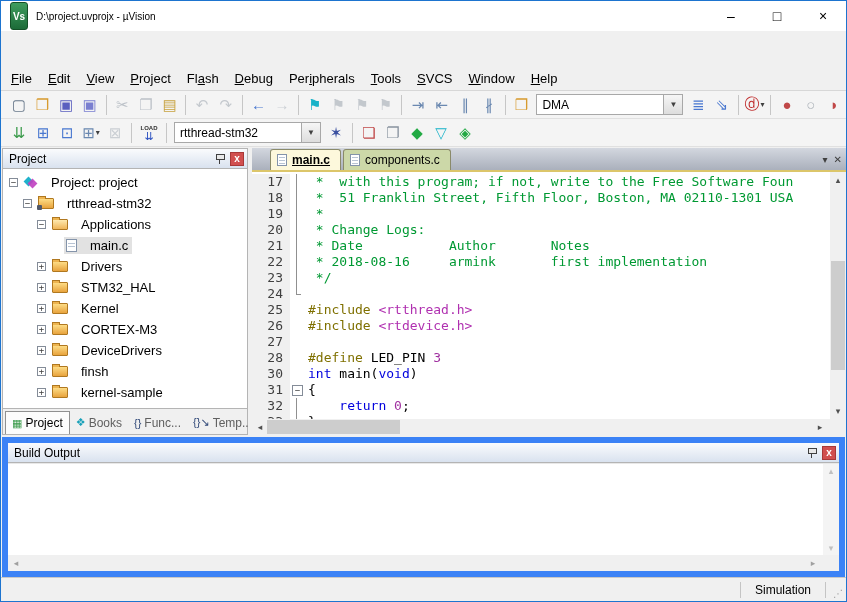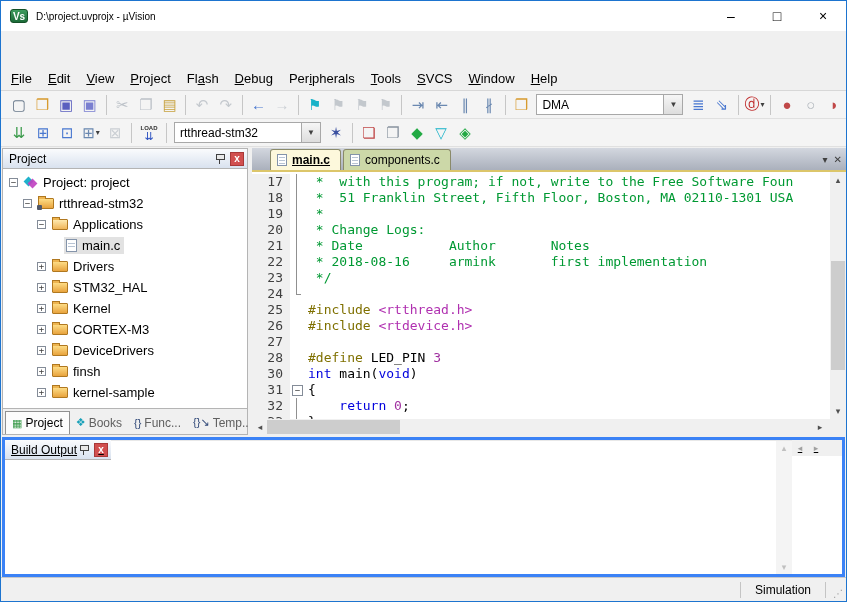--- a/index.html
+++ b/index.html
@@ -3,21 +3,21 @@
 <meta charset="utf-8">
 <style>
   * { margin:0; padding:0; box-sizing:border-box; }
   html,body { background:#888; }
   body { font-family:"Liberation Sans", sans-serif; }
   .win { width:847px; height:602px; background:#f0f0f0; border:1px solid #1d74cf;
          display:flex; flex-direction:column; overflow:hidden; position:relative; }
 
   
   .titlebar { height:30px; background:#ffffff; display:flex; align-items:center; flex:0 0 auto; }
-  .logo { width:18px; height:14px; margin:0 8px 0 9px; border-radius:3px;
+  .logo { width:18px; height:28px; margin:0 8px 0 9px; border-radius:3px;
           background:linear-gradient(#3f9d5f,#1c6b38); border:1px solid #145027;
           color:#fff; font-weight:bold; font-size:10px; display:flex; align-items:center; justify-content:center; }
   .title-text { font-size:10px; color:#000; }
   .win-btns { margin-left:auto; display:flex; height:100%; }
   .win-btn { width:46px; height:100%; display:flex; align-items:center; justify-content:center;
              font-size:14px; color:#000; cursor:default; }
 
   
   .menubar { height:24px; background:#f0f0f0; display:flex; align-items:center; padding-left:2px;
              border-bottom:1px solid #d7d7d7; flex:0 0 auto;margin-top:36px; }
@@ -57,21 +57,21 @@
   .pin-btn::after { content:""; position:absolute; left:6px; top:8px; width:1px; height:4px; background:#404040; }
   .x-btn { width:14px; height:14px; background:#d14f4f; border:1px solid #a83838; color:#fff;
            font-size:10px; font-weight:bold; display:flex; align-items:center; justify-content:center;
            line-height:1; cursor:default; }
   .tree { flex:1 1 auto; background:#fff; overflow:hidden; padding-top:3px; }
   .trow { height:21px; display:flex; align-items:center; font-size:13px; color:#000; cursor:default; }
   .expander { width:9px; height:9px; border:1px solid #848c98; background:#fff; color:#404040;
               font-size:9px; line-height:7px; text-align:center; flex:0 0 auto; margin-right:4px;
               font-family:"DejaVu Sans Mono", monospace; }
   .exp-space { width:9px; flex:0 0 auto; margin-right:4px; }
-  .sel-wrap { display:flex; align-items:center; gap:5px; padding:1px 4px 1px 2px; }
+  .sel-wrap { display:flex; align-items:center; gap:13px; padding:1px 4px 1px 2px; }
   .trow.selected .sel-wrap { background:#e2e2e2; }
   .i-folder, .i-folder-open { width:16px; height:11px; background:linear-gradient(#fddc85,#e8a33d);
       border:1px solid #b07820; border-radius:1px; position:relative; flex:0 0 auto; }
   .i-folder::before, .i-folder-open::before { content:""; position:absolute; top:-3px; left:-1px;
       width:6px; height:2px; background:#edb44f; border:1px solid #b07820; border-bottom:none; }
   .i-folder-open { background:linear-gradient(#fee9ae,#f0b558); }
   .i-target { position:relative; }
   .i-target::after { content:""; position:absolute; left:-2px; bottom:-2px; width:5px; height:5px;
       background:#505868; border-radius:1px; }
   .i-file { width:11px; height:13px; background:#fff; border:1px solid #8494aa; position:relative; flex:0 0 auto; }
@@ -132,22 +132,22 @@
   .vscroll .arr.up { top:0; } .vscroll .arr.dn { bottom:0; }
   .vthumb { position:absolute; left:1px; right:1px; background:#cdcdcd; }
   .hscroll { height:16px; flex:0 0 auto; background:#f0f0f0; display:flex; align-items:center; position:relative; }
   .hscroll .arr { width:16px; height:16px; display:flex; align-items:center; justify-content:center;
                   font-size:9px; color:#505050; flex:0 0 auto; }
   .hthumb { position:absolute; left:15px; top:1px; bottom:1px; width:133px; background:#cdcdcd; }
   .hs-gap { width:18px; flex:0 0 auto; }
   .hs-track { flex:1 1 auto; }
 
   
-  .buildout { height:140px; flex:0 0 auto; display:flex; flex-direction:row;
-              border:3px solid #3b82f6; margin:2px 1px 0 1px; background:#fff;text-decoration:underline; }
+  .buildout { height:140px; flex:0 0 auto; display:flex; flex-direction:column;
+              border:6px solid #3b82f6; margin:2px 1px 0 1px; background:#fff; }
   .bo-content { flex:1 1 auto; background:#fff; position:relative; border-top:1px solid #e8e8e8; }
   .bo-vscroll { position:absolute; right:0; top:0; bottom:0; width:16px; background:#f4f4f4; }
   .bo-vscroll .arr { position:absolute; left:0; width:16px; height:14px; display:flex; align-items:center;
                      justify-content:center; font-size:9px; color:#c0c0c0; }
   .bo-vscroll .arr.up { top:0; } .bo-vscroll .arr.dn { bottom:0; }
   .bo-hscroll { height:16px; flex:0 0 auto; background:#f0f0f0; display:flex; align-items:center; }
   .bo-hscroll .arr { width:16px; height:16px; display:flex; align-items:center; justify-content:center;
                      font-size:9px; color:#a0a0a0; flex:0 0 auto; }
 
   

